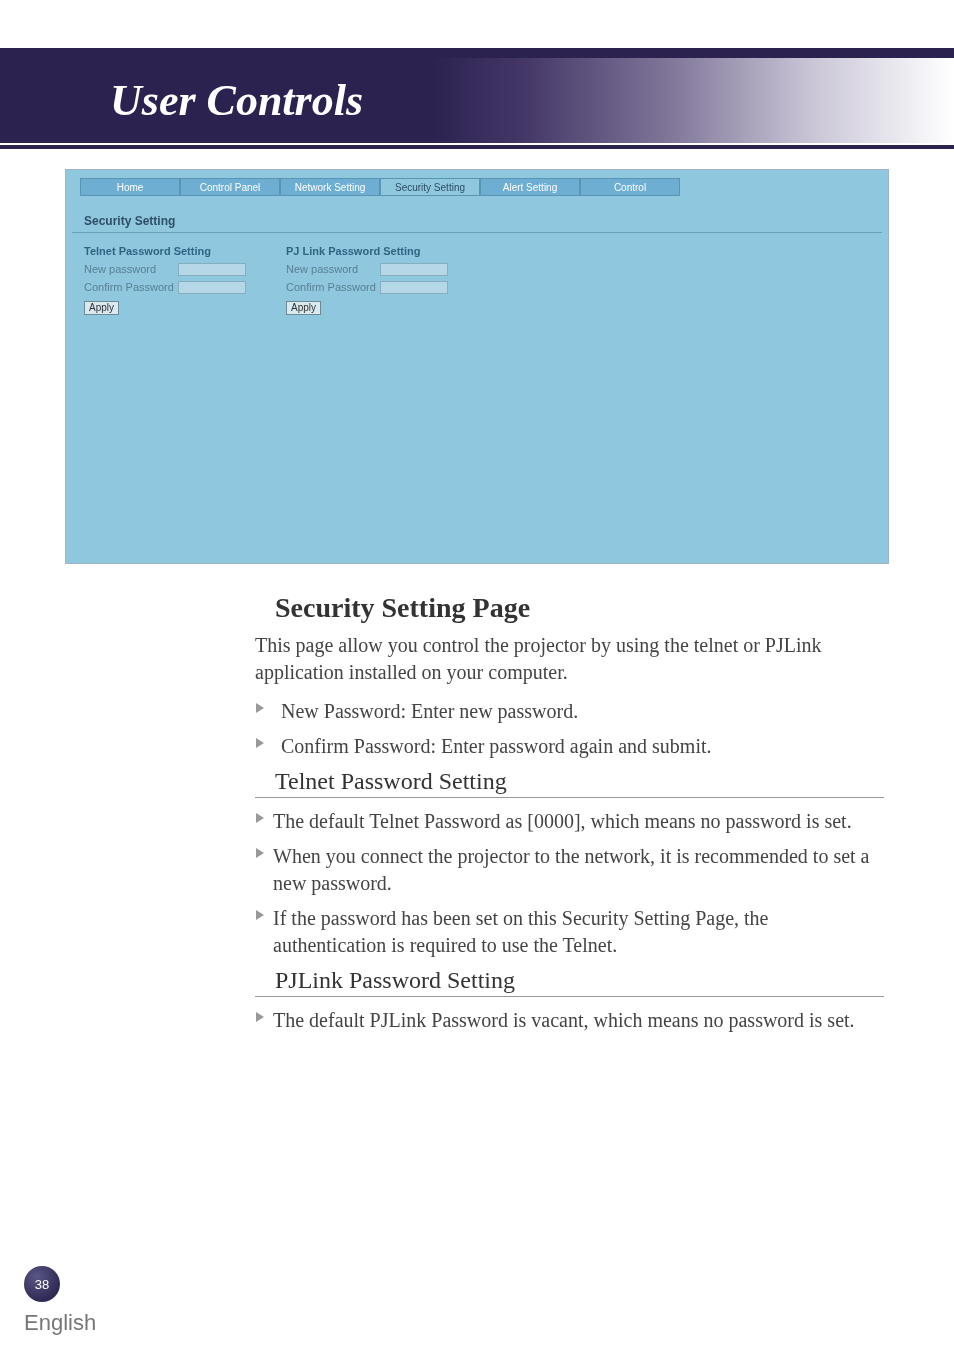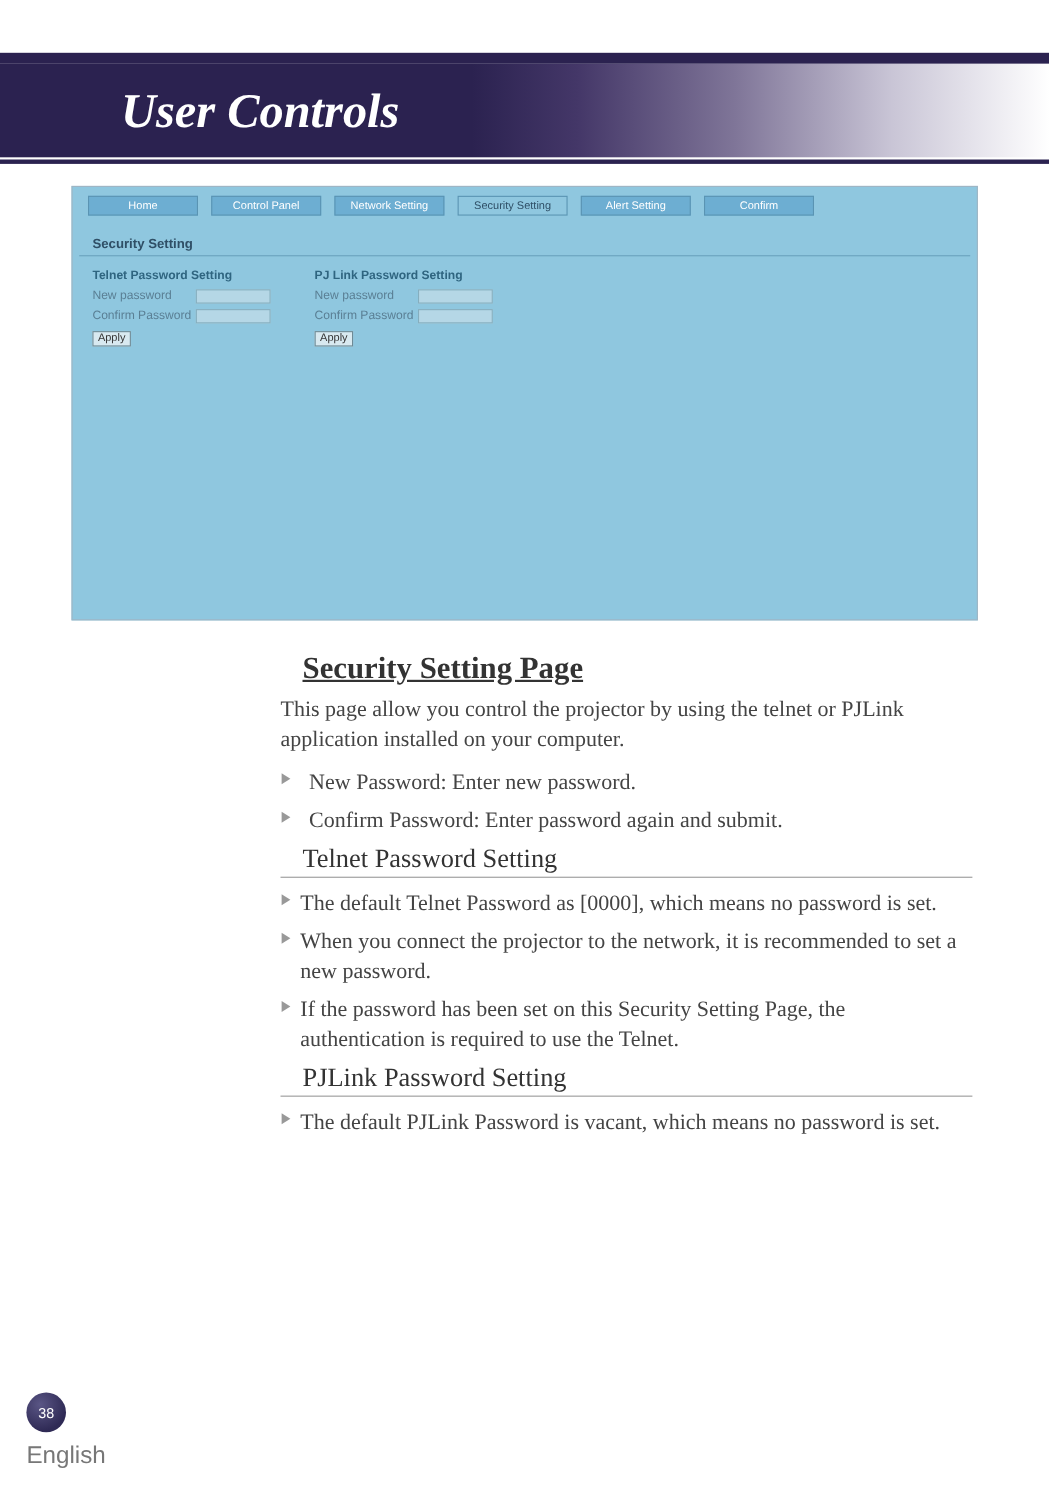--- a/index.html
+++ b/index.html
@@ -21,21 +21,21 @@
   .thin-accent { height: 4px; background: #2b2250; margin-top: 2px; }
 
   .screenshot-wrap { margin: 20px 65px 0 65px; }
   .screenshot {
     width: 100%; height: 395px;
     background: #8fc7df;
     border: 1px solid #9fb5c4;
     position: relative;
     padding: 4px;
   }
-  .tabs { display: flex; gap: 12px; margin: 4px 0 0 10px; }
+  .tabs { display: flex; gap: 0; margin: 4px 0 0 10px; }
   .tab {
     width: 100px; height: 18px;
     font-size: 10px; color: #fff;
     background: #6daed2;
     border: 1px solid #5a94b3;
     display: flex; align-items: center; justify-content: center;
     font-family: Arial, sans-serif;
   }
   .tab.active { background: #8fc7df; color: #2f4f66; }
   .sec-title {
@@ -57,21 +57,21 @@
     font-size: 10px; color: #333;
     background: #d8e9f0; border: 1px solid #6d8a96;
     padding: 0 4px; height: 14px; line-height: 12px;
     font-family: Arial, sans-serif;
   }
 
   .content { margin: 28px 70px 0 255px; color: #444; }
   .section-heading {
     font-size: 28px; font-weight: bold; color: #333;
     font-family: "Palatino Linotype", Palatino, Georgia, serif;
-    margin-left: 20px; margin-bottom: 8px; text-decoration: underline;
+    margin-left: 20px; margin-bottom: 8px;
   }
   .para { font-size: 20px; line-height: 1.35; margin-bottom: 12px; }
 
   .bullet-row { display: flex; align-items: flex-start; margin: 4px 0 8px 0; }
   .bullet-arrow {
     flex: 0 0 18px; margin-top: 4px; color: #888;
   }
   .bullet-arrow svg { display: block; }
   .bullet-text { font-size: 20px; line-height: 1.35; flex: 1; }
   .bullet-text.indent { margin-left: 8px; }
@@ -106,21 +106,21 @@
   <div class="thin-accent"></div>
 
   <div class="screenshot-wrap">
     <div class="screenshot">
       <div class="tabs">
         <div class="tab">Home</div>
         <div class="tab">Control Panel</div>
         <div class="tab">Network Setting</div>
         <div class="tab active">Security Setting</div>
         <div class="tab">Alert Setting</div>
-        <div class="tab">Confirm</div>
+        <div class="tab">Control</div>
       </div>
       <div class="sec-title">Security Setting</div>
       <div class="hr-line"></div>
       <div class="panels">
         <div class="panel">
           <div class="ptitle">Telnet Password Setting</div>
           <div class="row">
             <span class="lbl">New password</span>
             <span class="inp"></span>
           </div>

